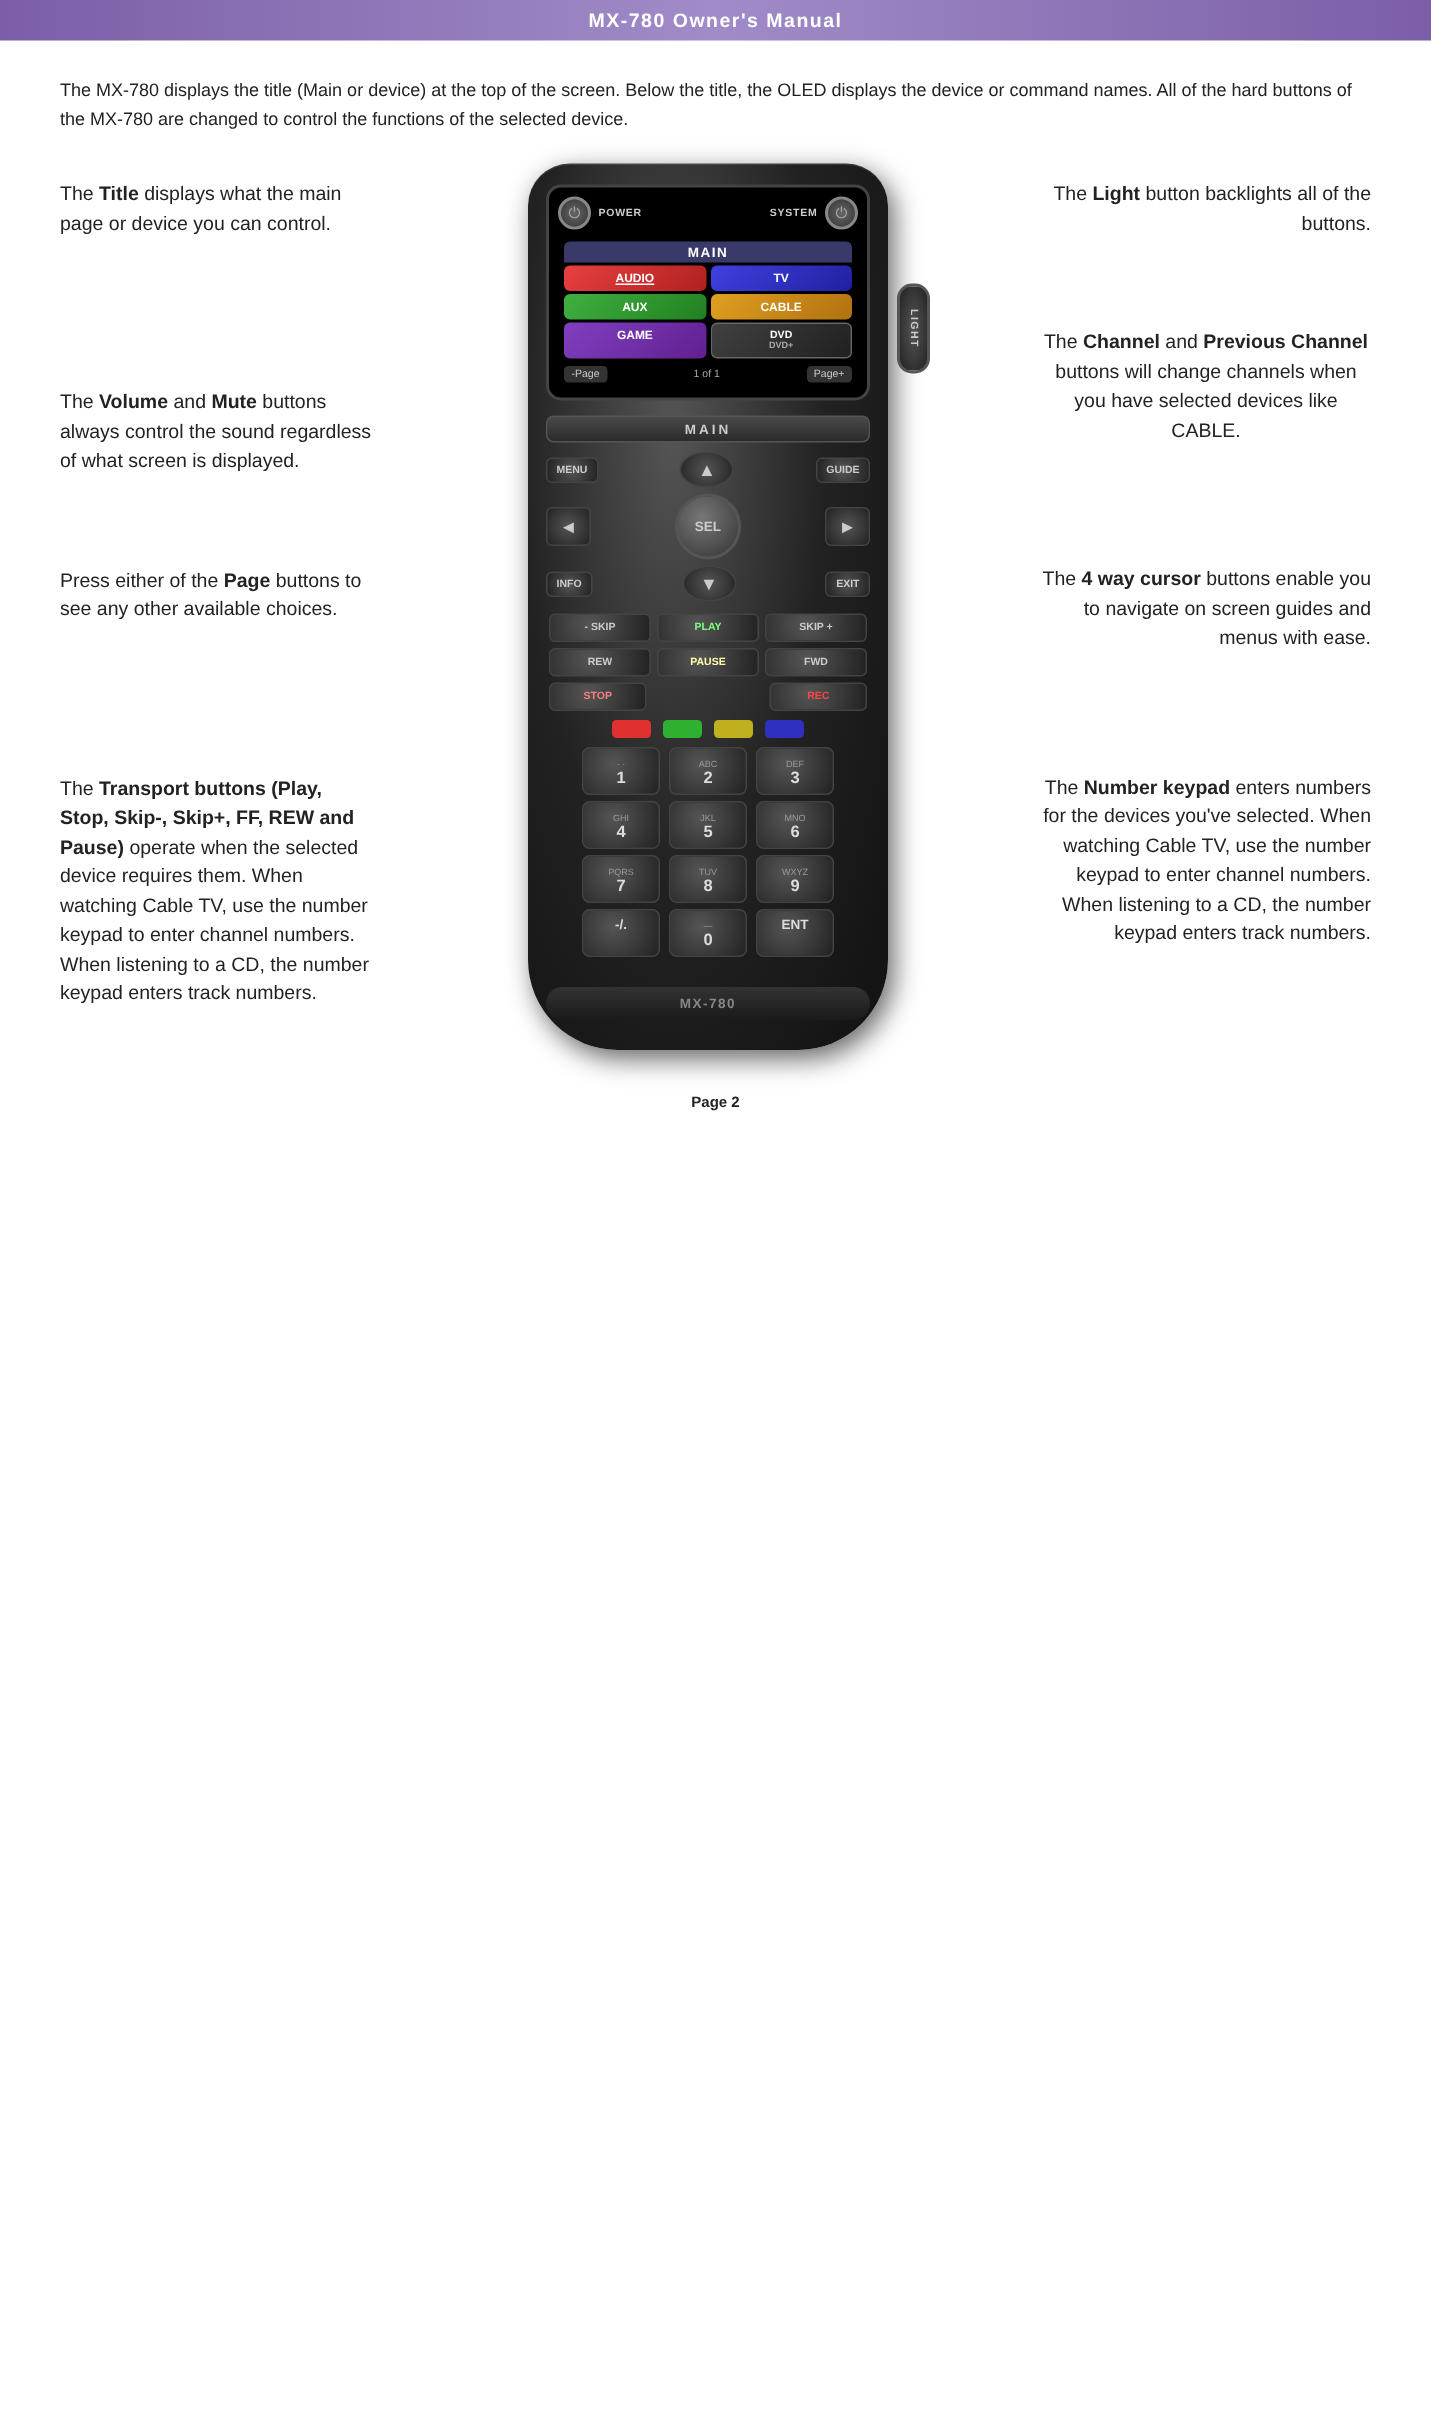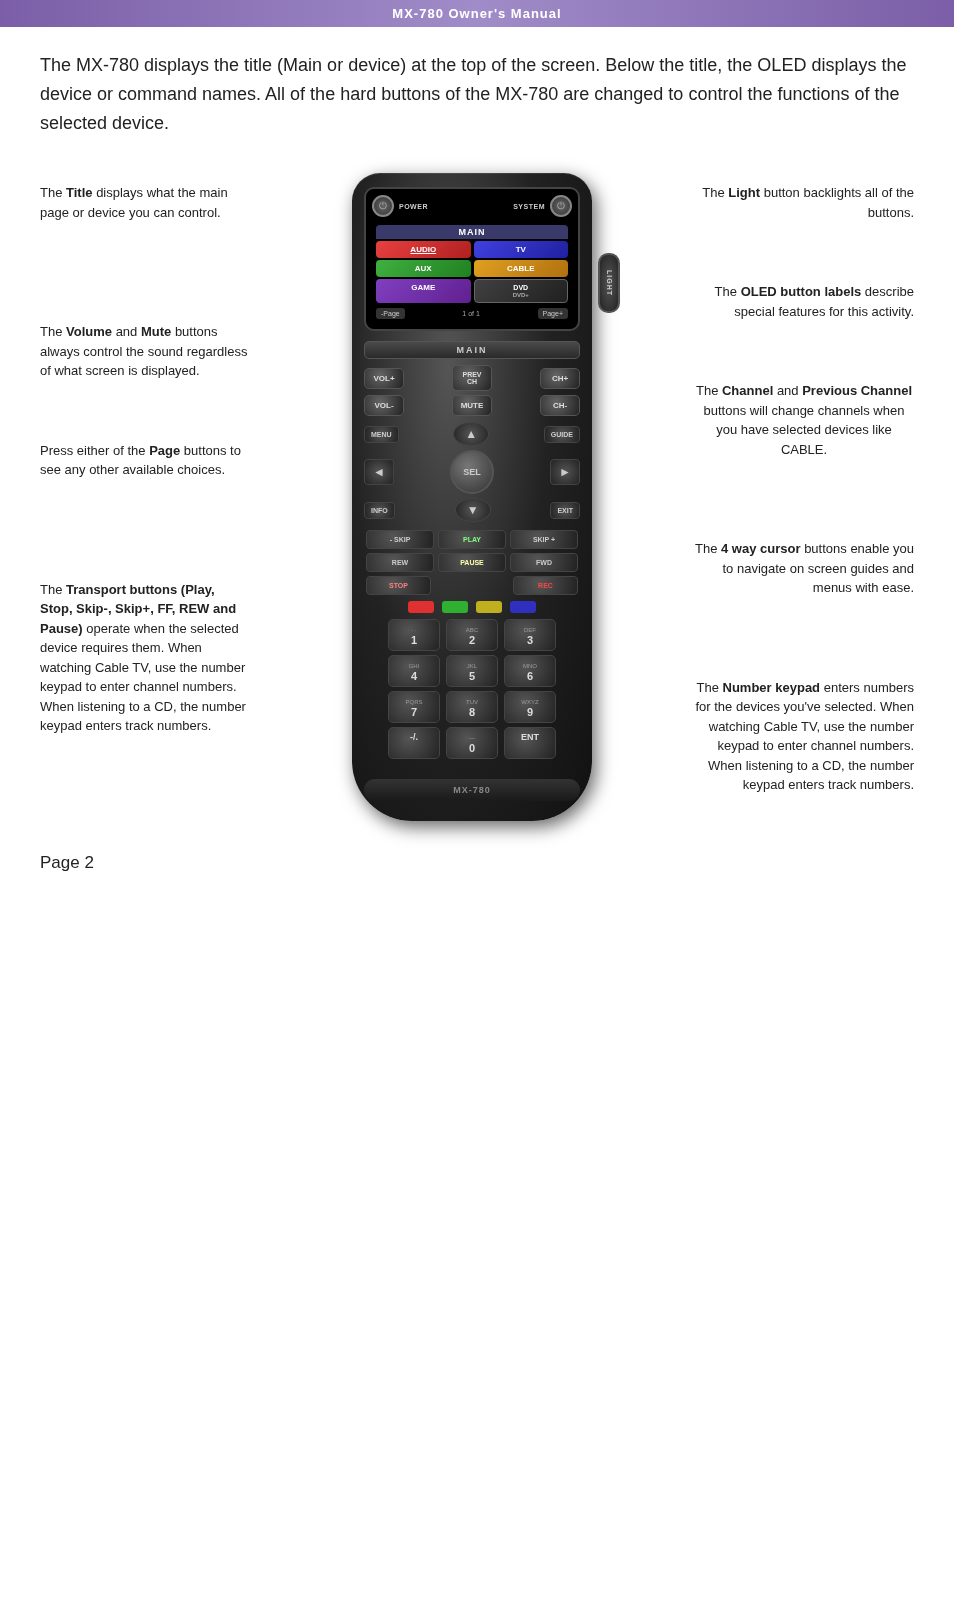--- a/index.html
+++ b/index.html
@@ -30,23 +30,23 @@
     .page-title {
       font-size: 28px;
       font-weight: bold;
       color: #111;
       margin-bottom: 6px;
       border-bottom: 2px solid #5b7fc4;
       padding-bottom: 8px;
     }
 
     .intro-text {
-      font-size: 18px;
+      font-size: 12px;
       line-height: 1.6;
-      margin-bottom: 36px;
+      margin-bottom: 20px;
       color: #222;
     }
 
     
     .diagram-area {
       display: flex;
       flex-direction: row;
       position: relative;
       width: 100%;
       margin-top: 10px;
@@ -412,22 +412,23 @@
     .light-pill-text {
       font-size: 7px;
       color: #ccc;
       writing-mode: vertical-rl;
       text-orientation: mixed;
       font-weight: bold;
       letter-spacing: 1px;
     }
 
     .page-footer {
-      font-size: 17px;
-      font-weight: normal;
+      text-align: center;
+      font-size: 10px;
+      font-weight: bold;
       margin-top: 30px;
       padding-bottom: 20px;
     }
 
     .oled-btn-row-1 {
       display: grid;
       grid-template-columns: 1fr 1fr;
       gap: 3px;
       margin-top: 2px;
     }
@@ -517,32 +518,20 @@
                 <div class="page-indicator">1 of 1</div>
                 <div class="page-plus-btn">Page+</div>
               </div>
             </div>
           </div>
 
           
           <div class="main-label-btn">MAIN</div>
 
           
-          <div class="vol-ch-section">
-            <div class="btn-row">
-              <div class="ctrl-btn">VOL+</div>
-              <div class="ctrl-btn" style="font-size:7px;">PREV<br>CH</div>
-              <div class="ctrl-btn">CH+</div>
-            </div>
-            <div class="btn-row">
-              <div class="ctrl-btn">VOL-</div>
-              <div class="mute-btn">MUTE</div>
-              <div class="ctrl-btn">CH-</div>
-            </div>
-          </div>
 
           
           <div class="nav-section">
             <div class="nav-top-row">
               <div class="menu-btn">MENU</div>
               <div style="width:36px;height:24px;background:radial-gradient(circle,#555,#222);border-radius:50%;border:1px solid #444;display:flex;align-items:center;justify-content:center;">
                 <span style="color:#ccc;font-size:12px;">▲</span>
               </div>
               <div class="guide-btn">GUIDE</div>
             </div>
@@ -659,23 +648,20 @@
         </div>
       </div>
     </div>
 
     <div class="right-labels">
 
       <div class="label-block light-label">
         The <b>Light</b> button backlights all of the buttons.
       </div>
 
-      <div class="label-block oled-label">
-        The <b>OLED button labels</b> describe special features for this activity.
-      </div>
 
       <div class="label-block channel-label">
         The <b>Channel</b> and <b>Previous Channel</b> buttons will change channels when you have selected devices like CABLE.
       </div>
 
       <div class="label-block cursor-label">
         The <b>4 way cursor</b> buttons enable you to navigate on screen guides and menus with ease.
       </div>
 
       <div class="label-block number-label">

